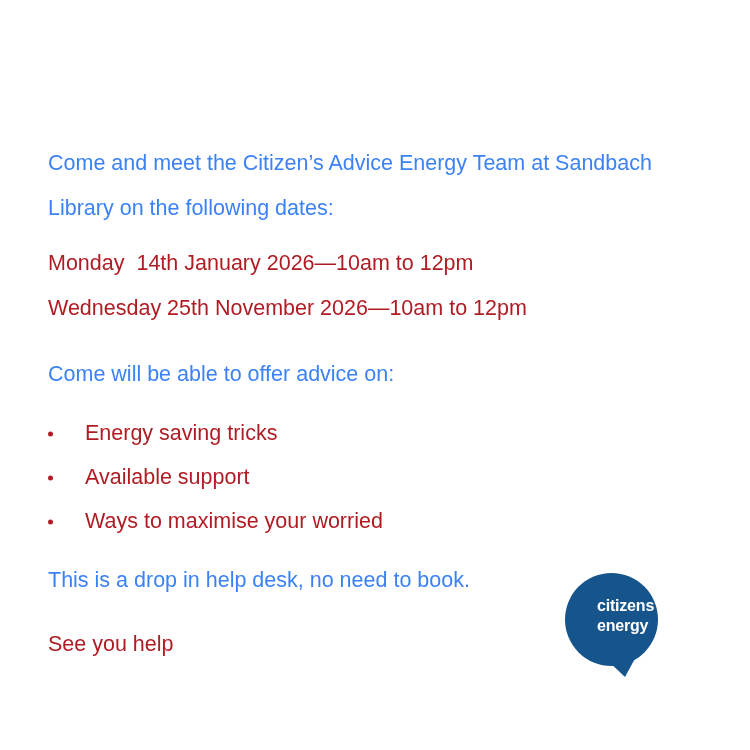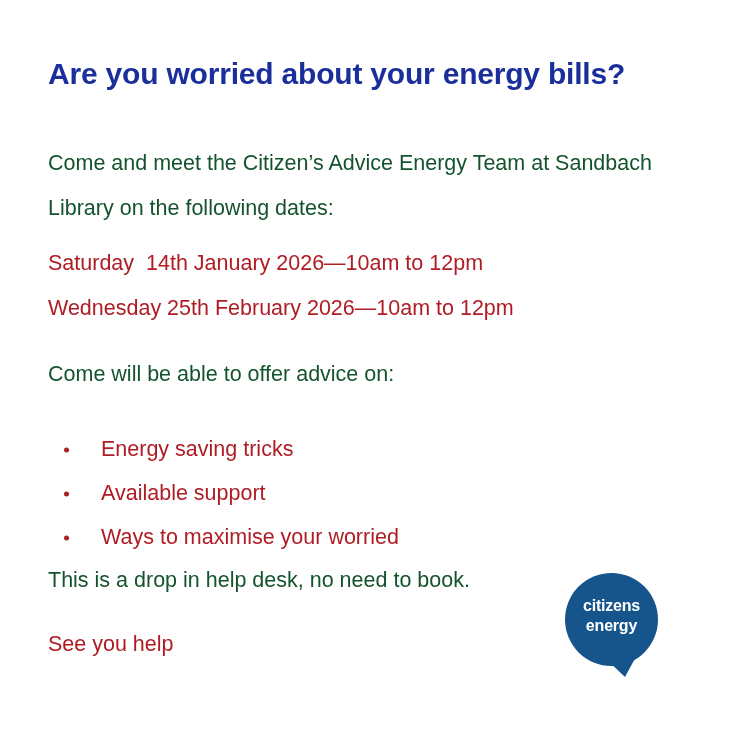--- a/index.html
+++ b/index.html
@@ -28,42 +28,42 @@
     font-weight: bold;
     color: #1a2f9c;
     letter-spacing: -0.2px;
     white-space: nowrap;
   }
   .para {
     position: absolute;
     left: 48px;
     font-size: 21.5px;
     line-height: 45px;
-    color: #14532d;
+    color: #3b82f6;
     white-space: pre;
   }
   .para.red {
     color: #b01c24;
   }
   .intro {
     top: 141px;
     width: 660px;
     white-space: normal;
   }
   .date1 { top: 241px; }
   .date2 { top: 286px; }
   .advice-on { top: 352px; }
   .dropin { top: 558px; }
   .seeyou { top: 622px; }
 
   .bullets {
     position: absolute;
     left: 48px;
     top: 412px;
-    margin: 16px;
+    margin: 0;
     padding: 0;
     list-style: none;
   }
   .bullet-row {
     position: relative;
     height: 44px;
     display: flex;
     align-items: center;
   }
   .bullet-dot {
@@ -94,40 +94,39 @@
   .logo svg {
     display: block;
     width: 93px;
     height: 105px;
   }
   .logo-text {
     position: absolute;
     left: 0;
     top: 23px;
     width: 93px;
-    text-align: center;
     color: #ffffff;
     font-size: 16px;
     font-weight: bold;
     line-height: 20px;
     letter-spacing: -0.2px;
+    padding-left: 32px;
   }
 </style>
 </head>
 <body>
 
 <div class="poster">
 
-  <div class="heading">Are you worried about your energy bills?</div>
 
   <div class="para intro">Come and meet the Citizen’s Advice Energy Team at Sandbach Library on the following dates:</div>
 
-  <div class="para red date1">Saturday  14th January 2026—10am to 12pm</div>
+  <div class="para red date1">Monday  14th January 2026—10am to 12pm</div>
 
-  <div class="para red date2">Wednesday 25th February 2026—10am to 12pm</div>
+  <div class="para red date2">Wednesday 25th November 2026—10am to 12pm</div>
 
   <div class="para advice-on">Come will be able to offer advice on:</div>
 
   <ul class="bullets">
     <li class="bullet-row">
       <span class="bullet-dot"></span>
       <span class="bullet-label">Energy saving tricks</span>
     </li>
     <li class="bullet-row">
       <span class="bullet-dot"></span>

